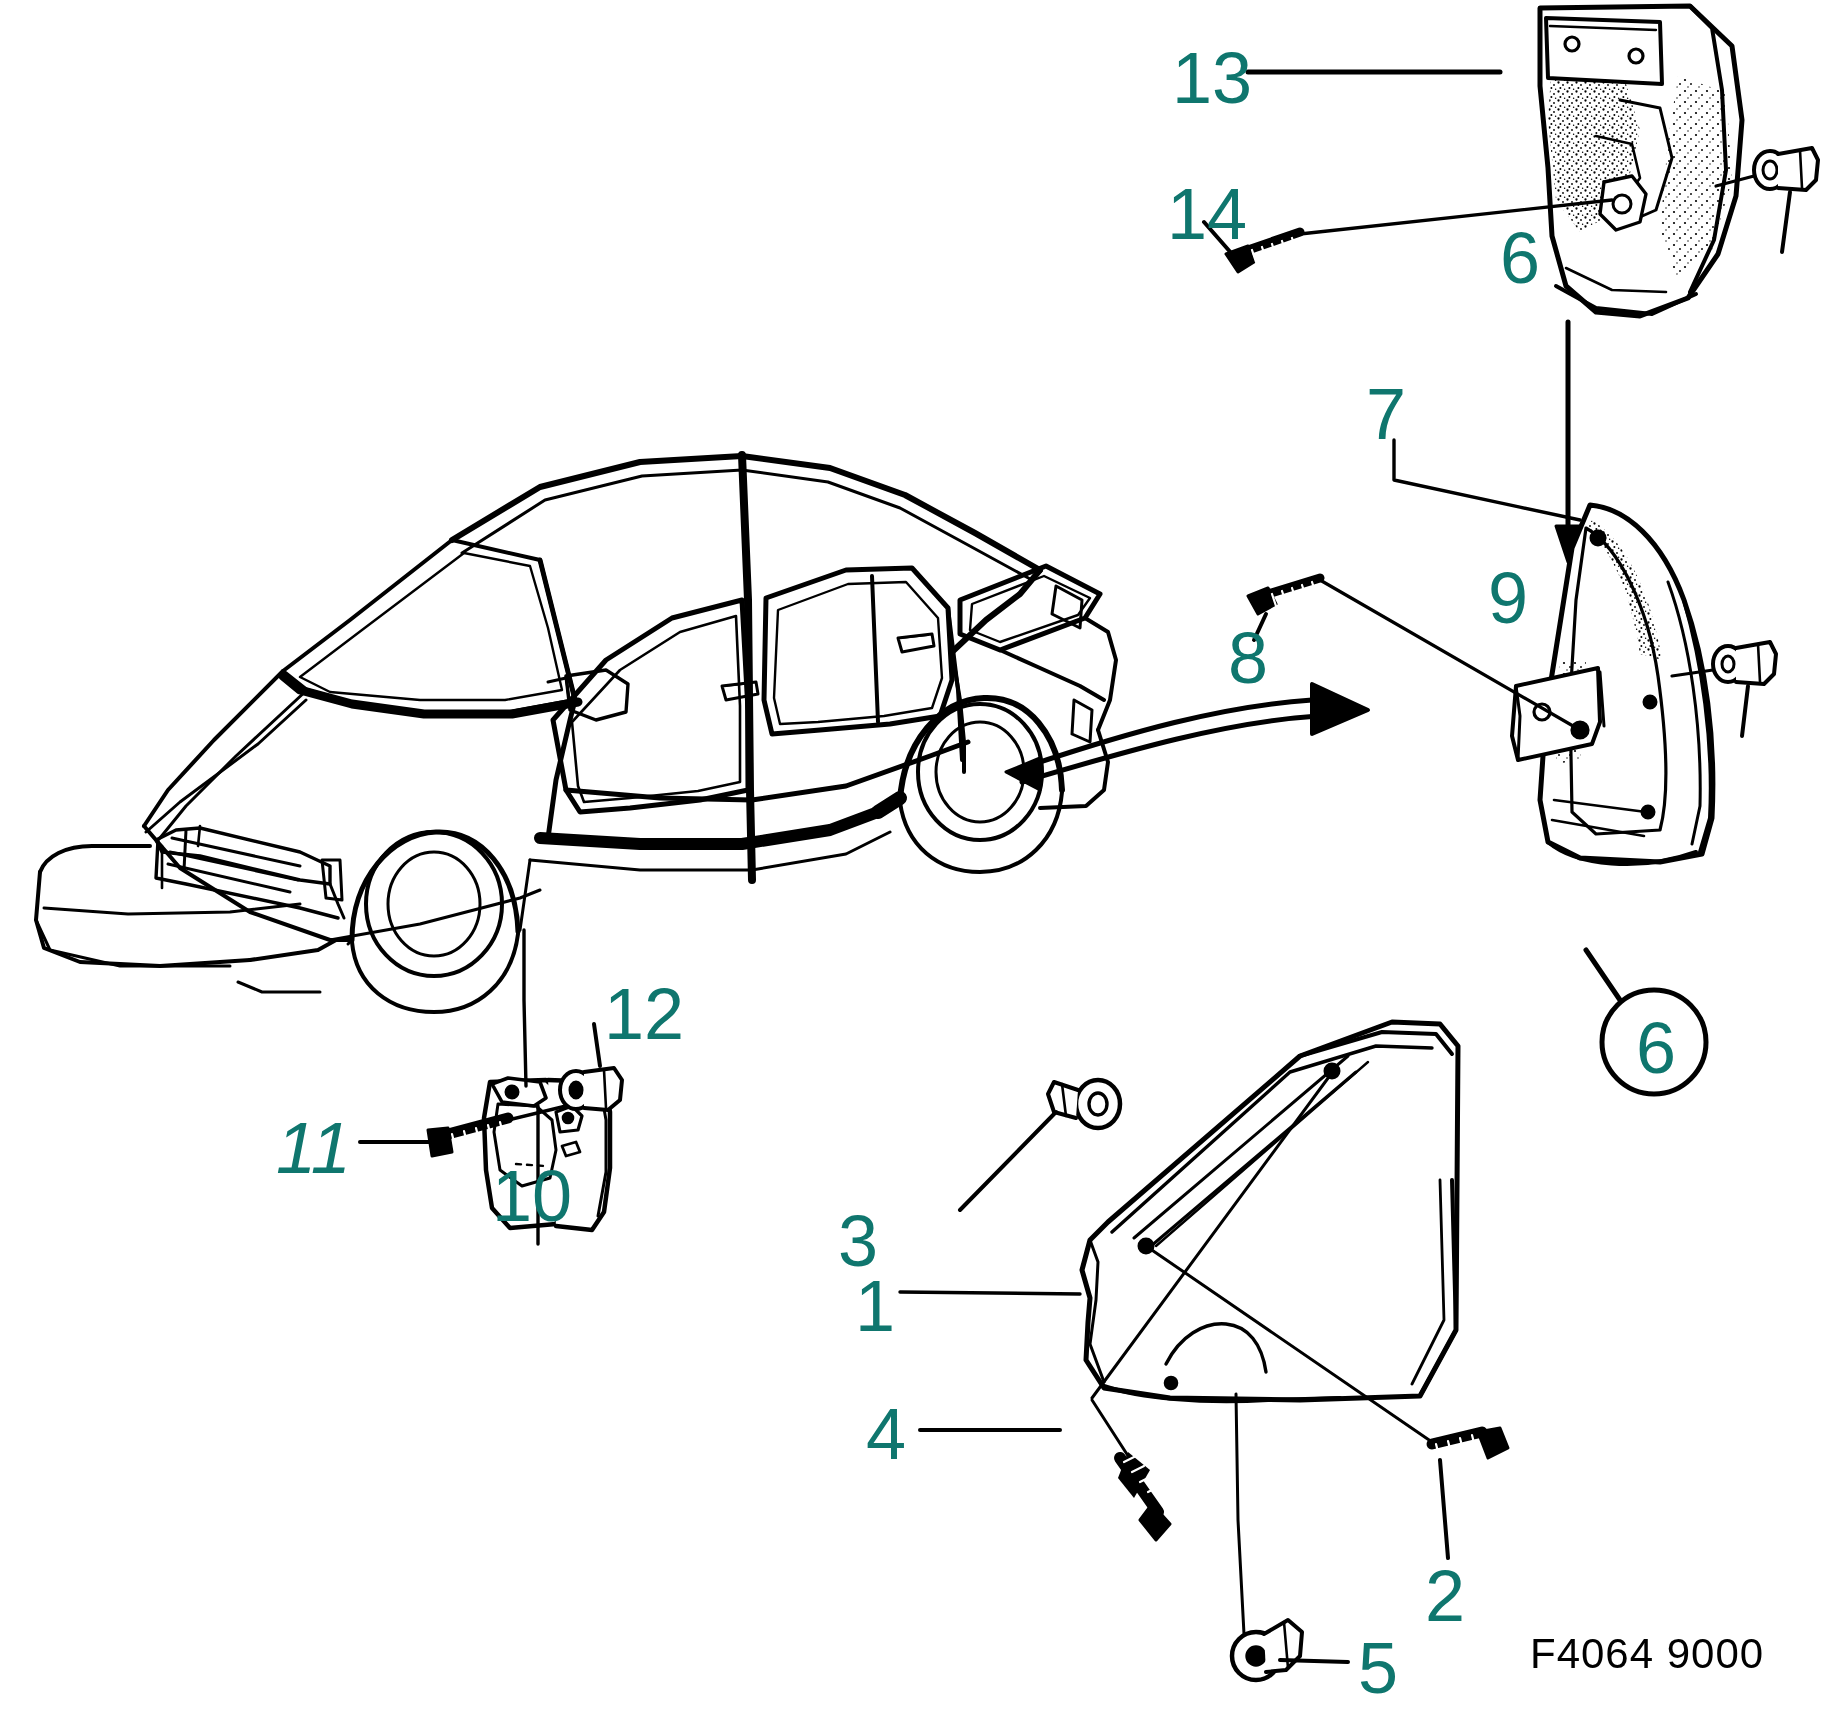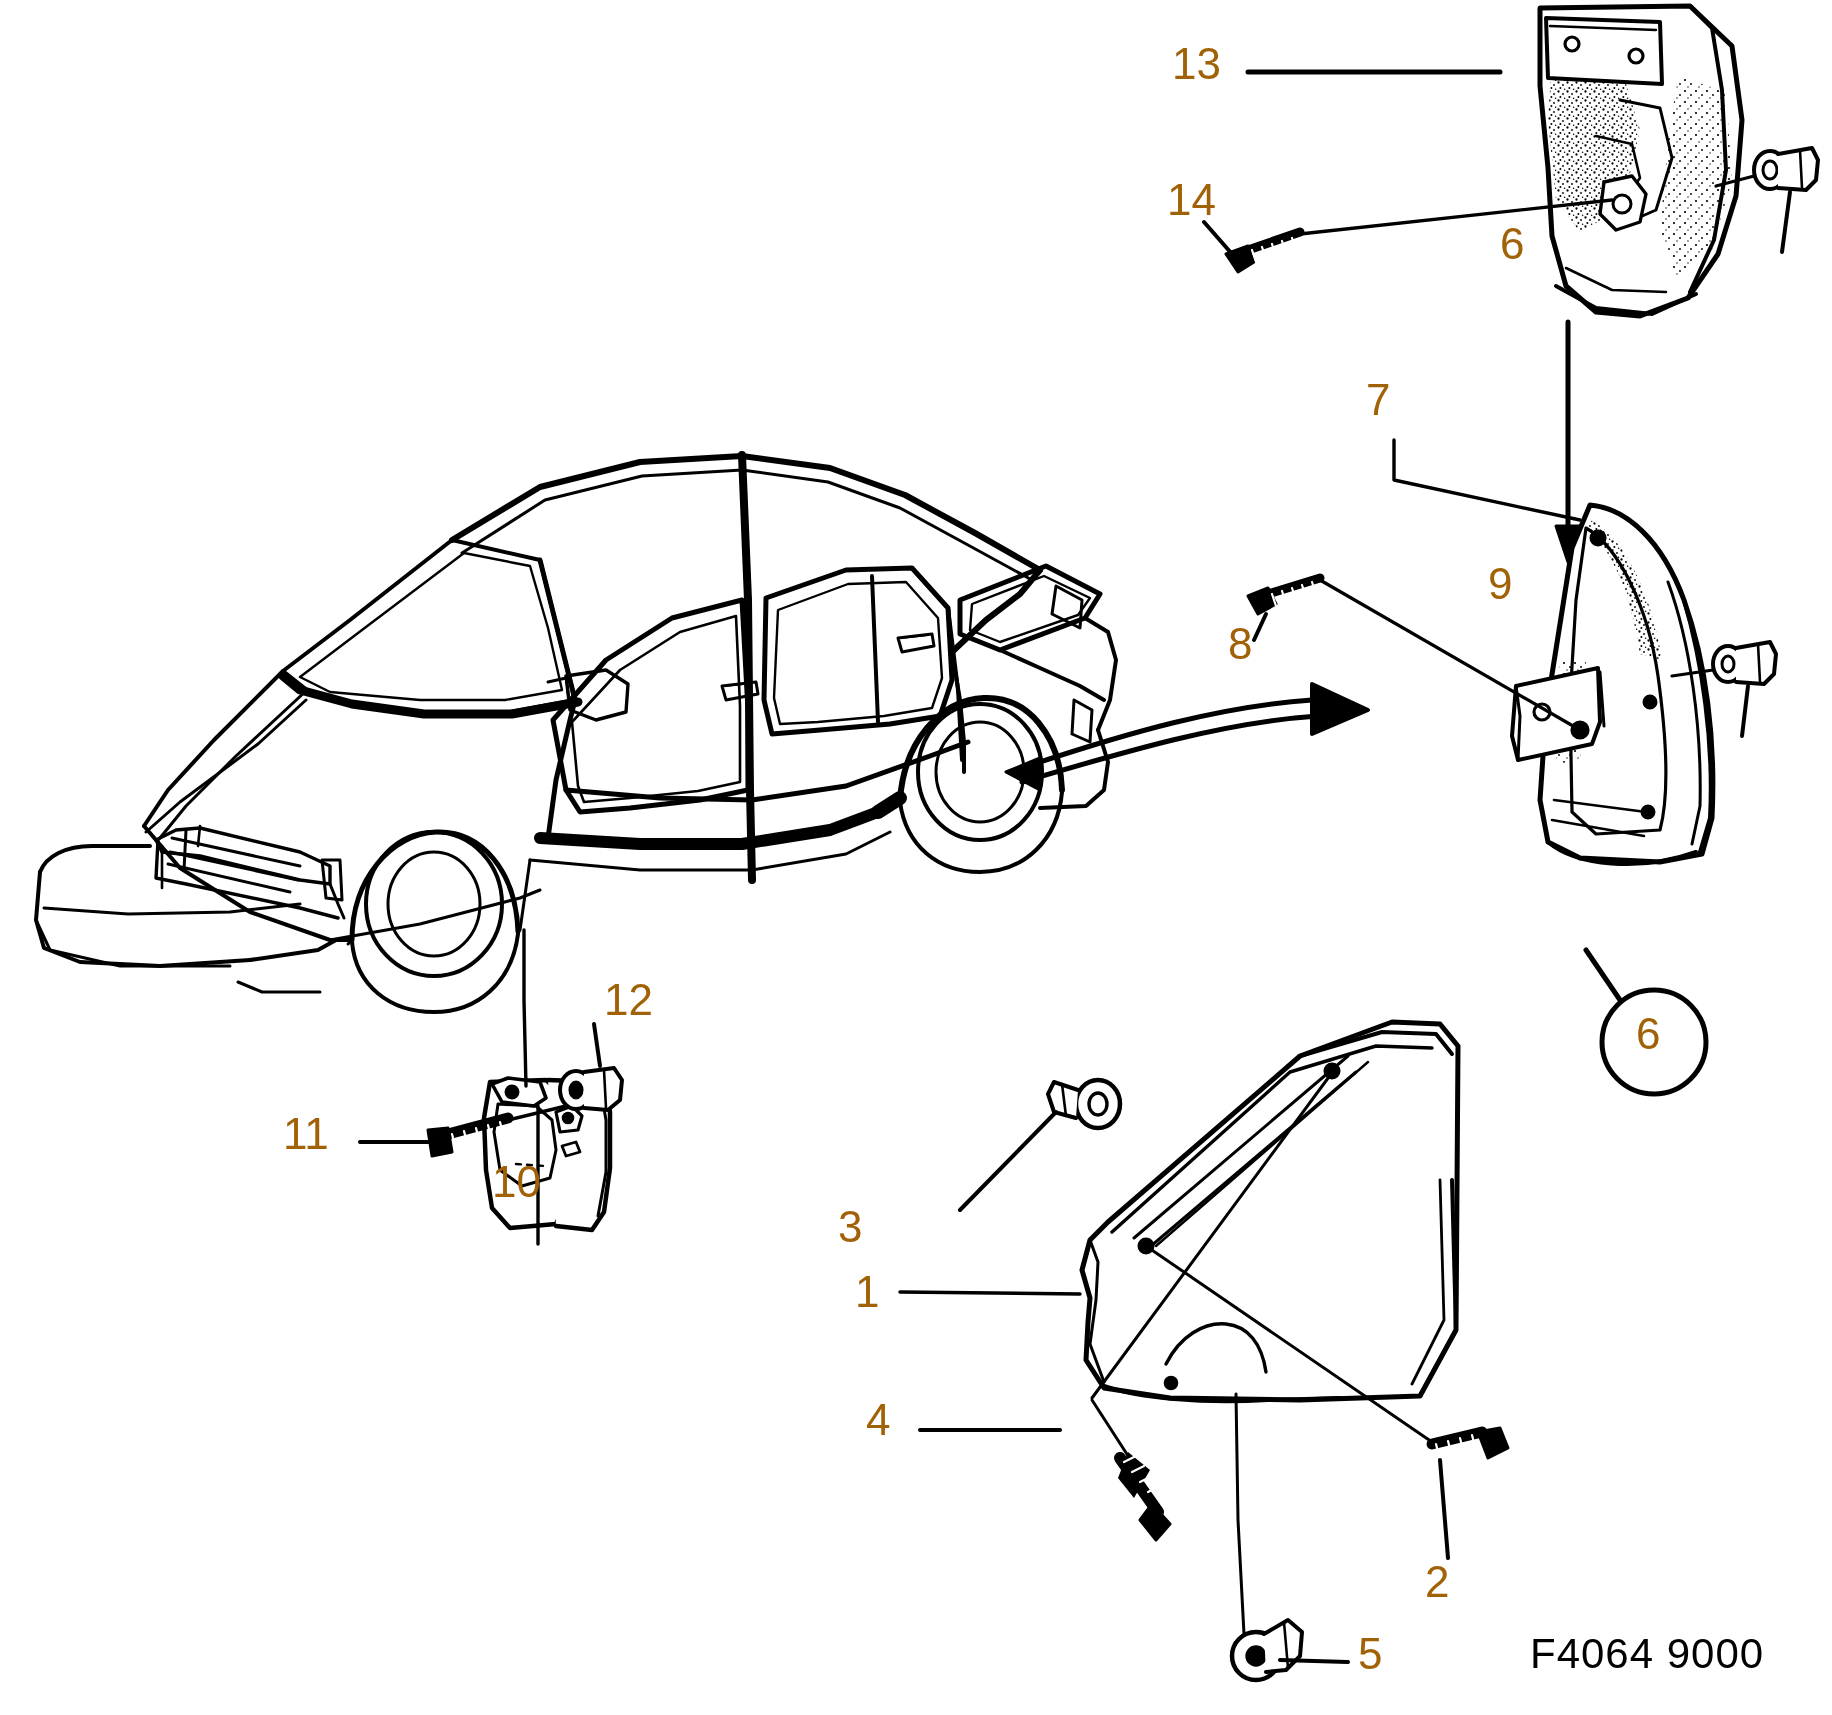--- a/index.html
+++ b/index.html
@@ -9,23 +9,23 @@
     position:relative;
     width:1832px;
     height:1715px;
     background:#ffffff;
     overflow:hidden;
   }
   #figure-svg{position:absolute;left:0;top:0;width:1832px;height:1715px;}
   .callout{
     position:absolute;
     font-family:"Liberation Sans", sans-serif;
-    font-size:44px;
+    font-size:72px;
     font-weight:400;
-    color:#a16207;
+    color:#0f766e;
     line-height:1;
     white-space:nowrap;
     user-select:none;
   }
   .figref{
     position:absolute;
     font-family:"Liberation Sans", sans-serif;
     font-size:42px;
     letter-spacing:1px;
     color:#000000;
@@ -509,21 +509,21 @@
   <div class="callout" style="left:855px;  top:1270px;">1</div>
   <div class="callout" style="left:1425px; top:1560px;">2</div>
   <div class="callout" style="left:838px;  top:1205px;">3</div>
   <div class="callout" style="left:866px;  top:1398px;">4</div>
   <div class="callout" style="left:1358px; top:1632px;">5</div>
   <div class="callout" style="left:1636px; top:1012px;">6</div>
   <div class="callout" style="left:1366px; top:378px;">7</div>
   <div class="callout" style="left:1228px; top:622px;">8</div>
   <div class="callout" style="left:1488px; top:562px;">9</div>
   <div class="callout" style="left:492px;  top:1160px;">10</div>
-  <div class="callout" style="left:283px;  top:1112px;">11</div>
+  <div class="callout" style="left:276px;  top:1112px;font-style:italic;">11</div>
   <div class="callout" style="left:560px;  top:978px;margin-left:44px;">12</div>
   <div class="callout" style="left:1172px; top:42px;">13</div>
   <div class="callout" style="left:1143px; top:178px;margin-left:24px;">14</div>
   <div class="callout" style="left:1500px; top:222px;">6</div>
 
   <div class="figref" style="left:1530px; top:1630px;">F4064 9000</div>
 
 </div>
 
 </body></html>

